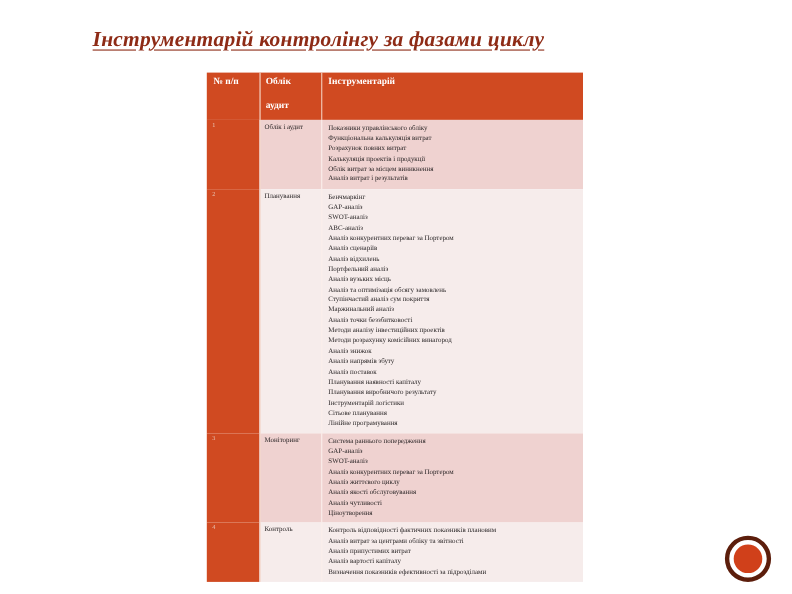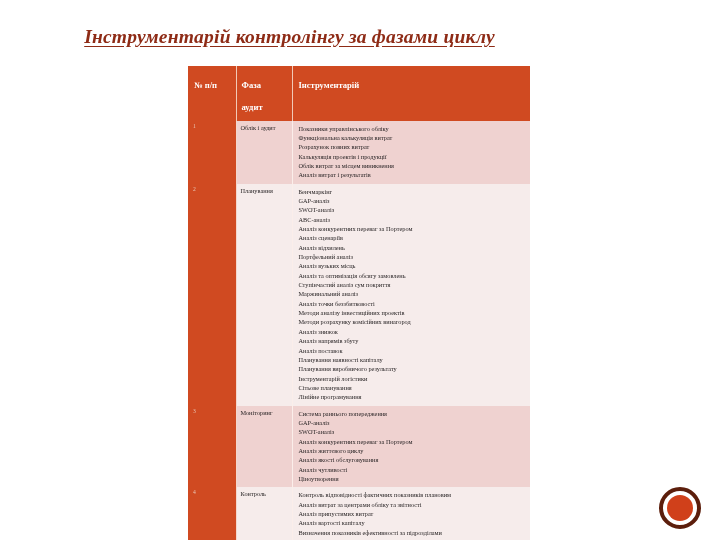--- a/index.html
+++ b/index.html
@@ -54,21 +54,21 @@
   }
 
   
   .thead-row th {
     background: #D04A21;
     color: #ffffff;
     font-weight: bold;
     font-size: 8.6px;
     line-height: 11.2px;
     text-align: left;
-    padding: 14px 4px 7px 6px;
+    padding: 2px 4px 7px 6px;
     border-right: 1px solid #F2C9B6;
   }
   .thead-row th:last-child { border-right: 0; }
   .thead-row th.h-phase { padding-left: 5px; }
   .thead-row th.h-tools { padding-left: 6px; }
 
   
   td.cell-num {
     background: #D04A21;
     color: #E8C8B8;
@@ -135,21 +135,21 @@
 <table class="tools-table">
   <colgroup>
     <col class="c-num">
     <col class="c-phase">
     <col class="c-tools">
   </colgroup>
   <thead>
     <tr class="thead-row">
       <th class="h-num">№ п/п</th>
       <th class="h-phase">
-        <span>Фаза</span><br><br>
+        <span>Облік</span><br><br>
         <span>аудит</span>
       </th>
       <th class="h-tools">Інструментарій</th>
     </tr>
   </thead>
   <tbody>
       <tr class="shade-a">
         <td class="cell-num">1</td>
         <td class="cell-phase">Облік і аудит</td>
         <td class="cell-tools">

